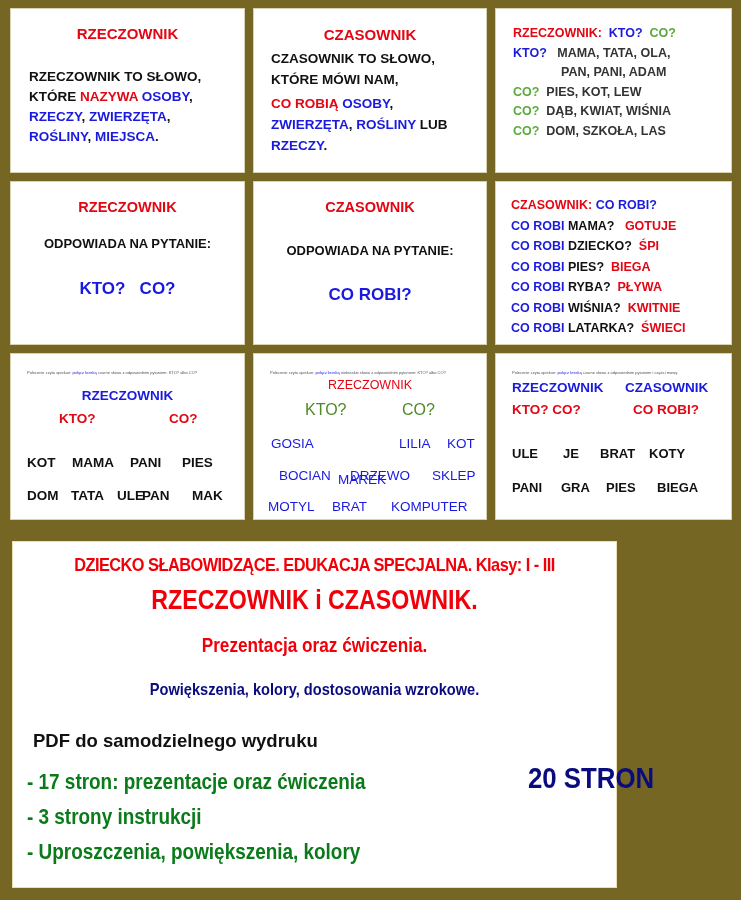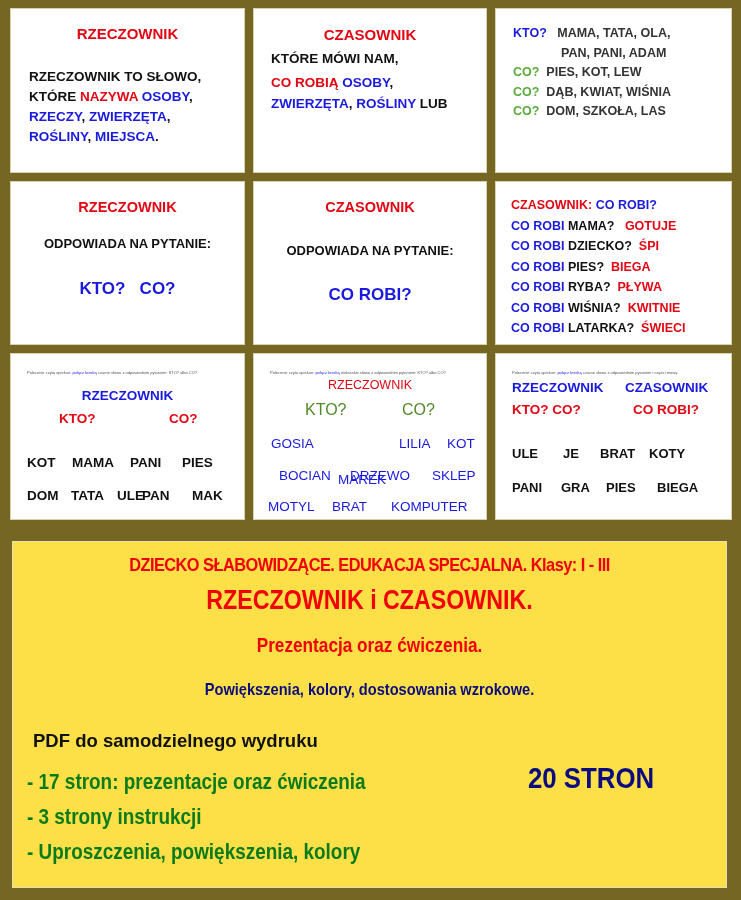--- a/index.html
+++ b/index.html
@@ -20,21 +20,21 @@
   #c1 { left:10px; top:8px; width:235px; height:165px; }
   #c2 { left:253px; top:8px; width:234px; height:165px; }
   #c3 { left:495px; top:8px; width:237px; height:165px; }
   #c4 { left:10px; top:181px; width:235px; height:164px; }
   #c5 { left:253px; top:181px; width:234px; height:164px; }
   #c6 { left:495px; top:181px; width:237px; height:164px; }
   #c7 { left:10px; top:353px; width:235px; height:167px; }
   #c8 { left:253px; top:353px; width:234px; height:167px; }
   #c9 { left:495px; top:353px; width:237px; height:167px; }
 
-  #info { position:absolute; left:12px; top:541px; width:715px; height:347px; background:#fde047;
+  #info { position:absolute; left:12px; top:541px; width:605px; height:347px; background:#ffffff;
           box-sizing:border-box; border:1px solid #e9dfb6; }
   .cond { font-family:"Liberation Sans Narrow","Liberation Sans", sans-serif; font-weight:bold; }
   .navy { color:#0b0b80; }
   .igreen { color:#0b7a1a; }
   .ired { color:#f2000a; }
 </style>
 </head>
 <body>
 
 <div id="c1" class="card">
@@ -43,28 +43,31 @@
     <div>RZECZOWNIK  TO  SŁOWO,</div>
     <div><span>KTÓRE </span><span class="red">NAZYWA</span><span class="blue"> OSOBY</span><span>,</span></div>
     <div><span class="blue">RZECZY</span><span>,  </span><span class="blue">ZWIERZĘTA</span><span>,</span></div>
     <div><span class="blue">ROŚLINY</span><span>,  </span><span class="blue">MIEJSCA</span><span>.</span></div>
   </div>
 </div>
 
 <div id="c2" class="card">
   <div class="b red center" style="position:absolute;left:0;right:0;top:17px;font-size:15px;">CZASOWNIK</div>
   <div class="b black line" style="position:absolute;left:17px;top:39px;font-size:13.5px;line-height:21px;">
+    <div>CZASOWNIK  TO  SŁOWO,</div>
     <div>KTÓRE  MÓWI  NAM,</div>
     <div style="margin-top:3px;"><span class="red">CO ROBIĄ</span><span class="blue"> OSOBY</span><span>,</span></div>
     <div><span class="blue">ZWIERZĘTA</span><span>, </span><span class="blue">ROŚLINY</span><span>  LUB</span></div>
+    <div><span class="blue">RZECZY</span><span>.</span></div>
   </div>
 </div>
 
 <div id="c3" class="card">
   <div class="b line" style="position:absolute;left:17px;top:15px;font-size:12.5px;line-height:19.5px;color:#333;">
+    <div><span class="red">RZECZOWNIK:</span>&nbsp;&nbsp;<span class="blue">KTO?</span>&nbsp;&nbsp;<span class="green">CO?</span></div>
     <div><span class="blue">KTO?</span>&nbsp;&nbsp;&nbsp;<span>MAMA,  TATA,  OLA,</span></div>
     <div style="padding-left:48px;"><span>PAN,  PANI,  ADAM</span></div>
     <div><span class="green">CO?</span>&nbsp;&nbsp;<span>PIES, KOT, LEW</span></div>
     <div><span class="green">CO?</span>&nbsp;&nbsp;<span>DĄB, KWIAT, WIŚNIA</span></div>
     <div><span class="green">CO?</span>&nbsp;&nbsp;<span>DOM, SZKOŁA, LAS</span></div>
   </div>
 </div>
 
 <div id="c4" class="card">
   <div class="b red center" style="position:absolute;left:0;right:0;top:17px;font-size:14.5px;">RZECZOWNIK</div>

